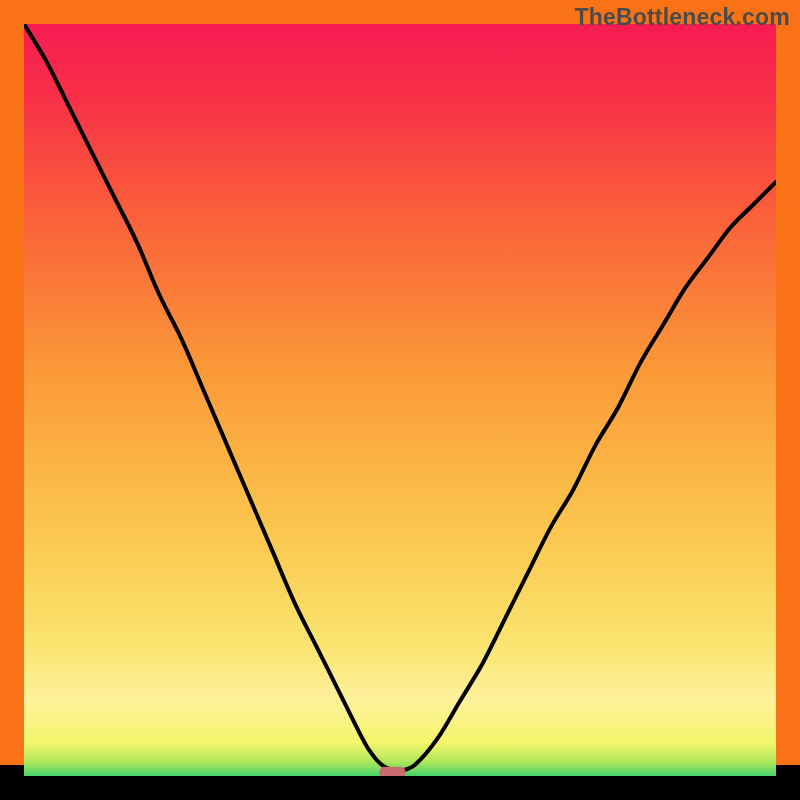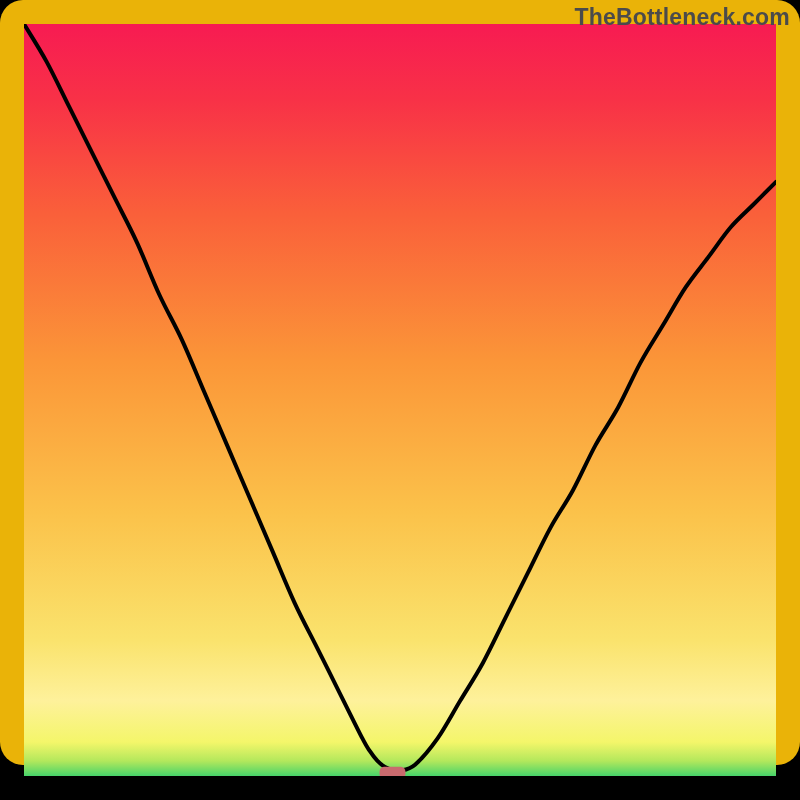--- a/index.html
+++ b/index.html
@@ -8,22 +8,21 @@
     width: 800px;
     height: 800px;
     overflow: hidden;
     background: #000;
     font-family: Arial, Helvetica, sans-serif;
   }
   .frame {
     position: relative;
     width: 800px;
     height: 765px;
-    background: #eab308;
-    border-radius: 23px;
+    background: #f97316;
   }
   .watermark {
     position: absolute;
     top: 4px;
     right: 10px;
     color: #4b4b4b;
     font-size: 23px;
     font-weight: 600;
     letter-spacing: 0.2px;
     z-index: 10;

